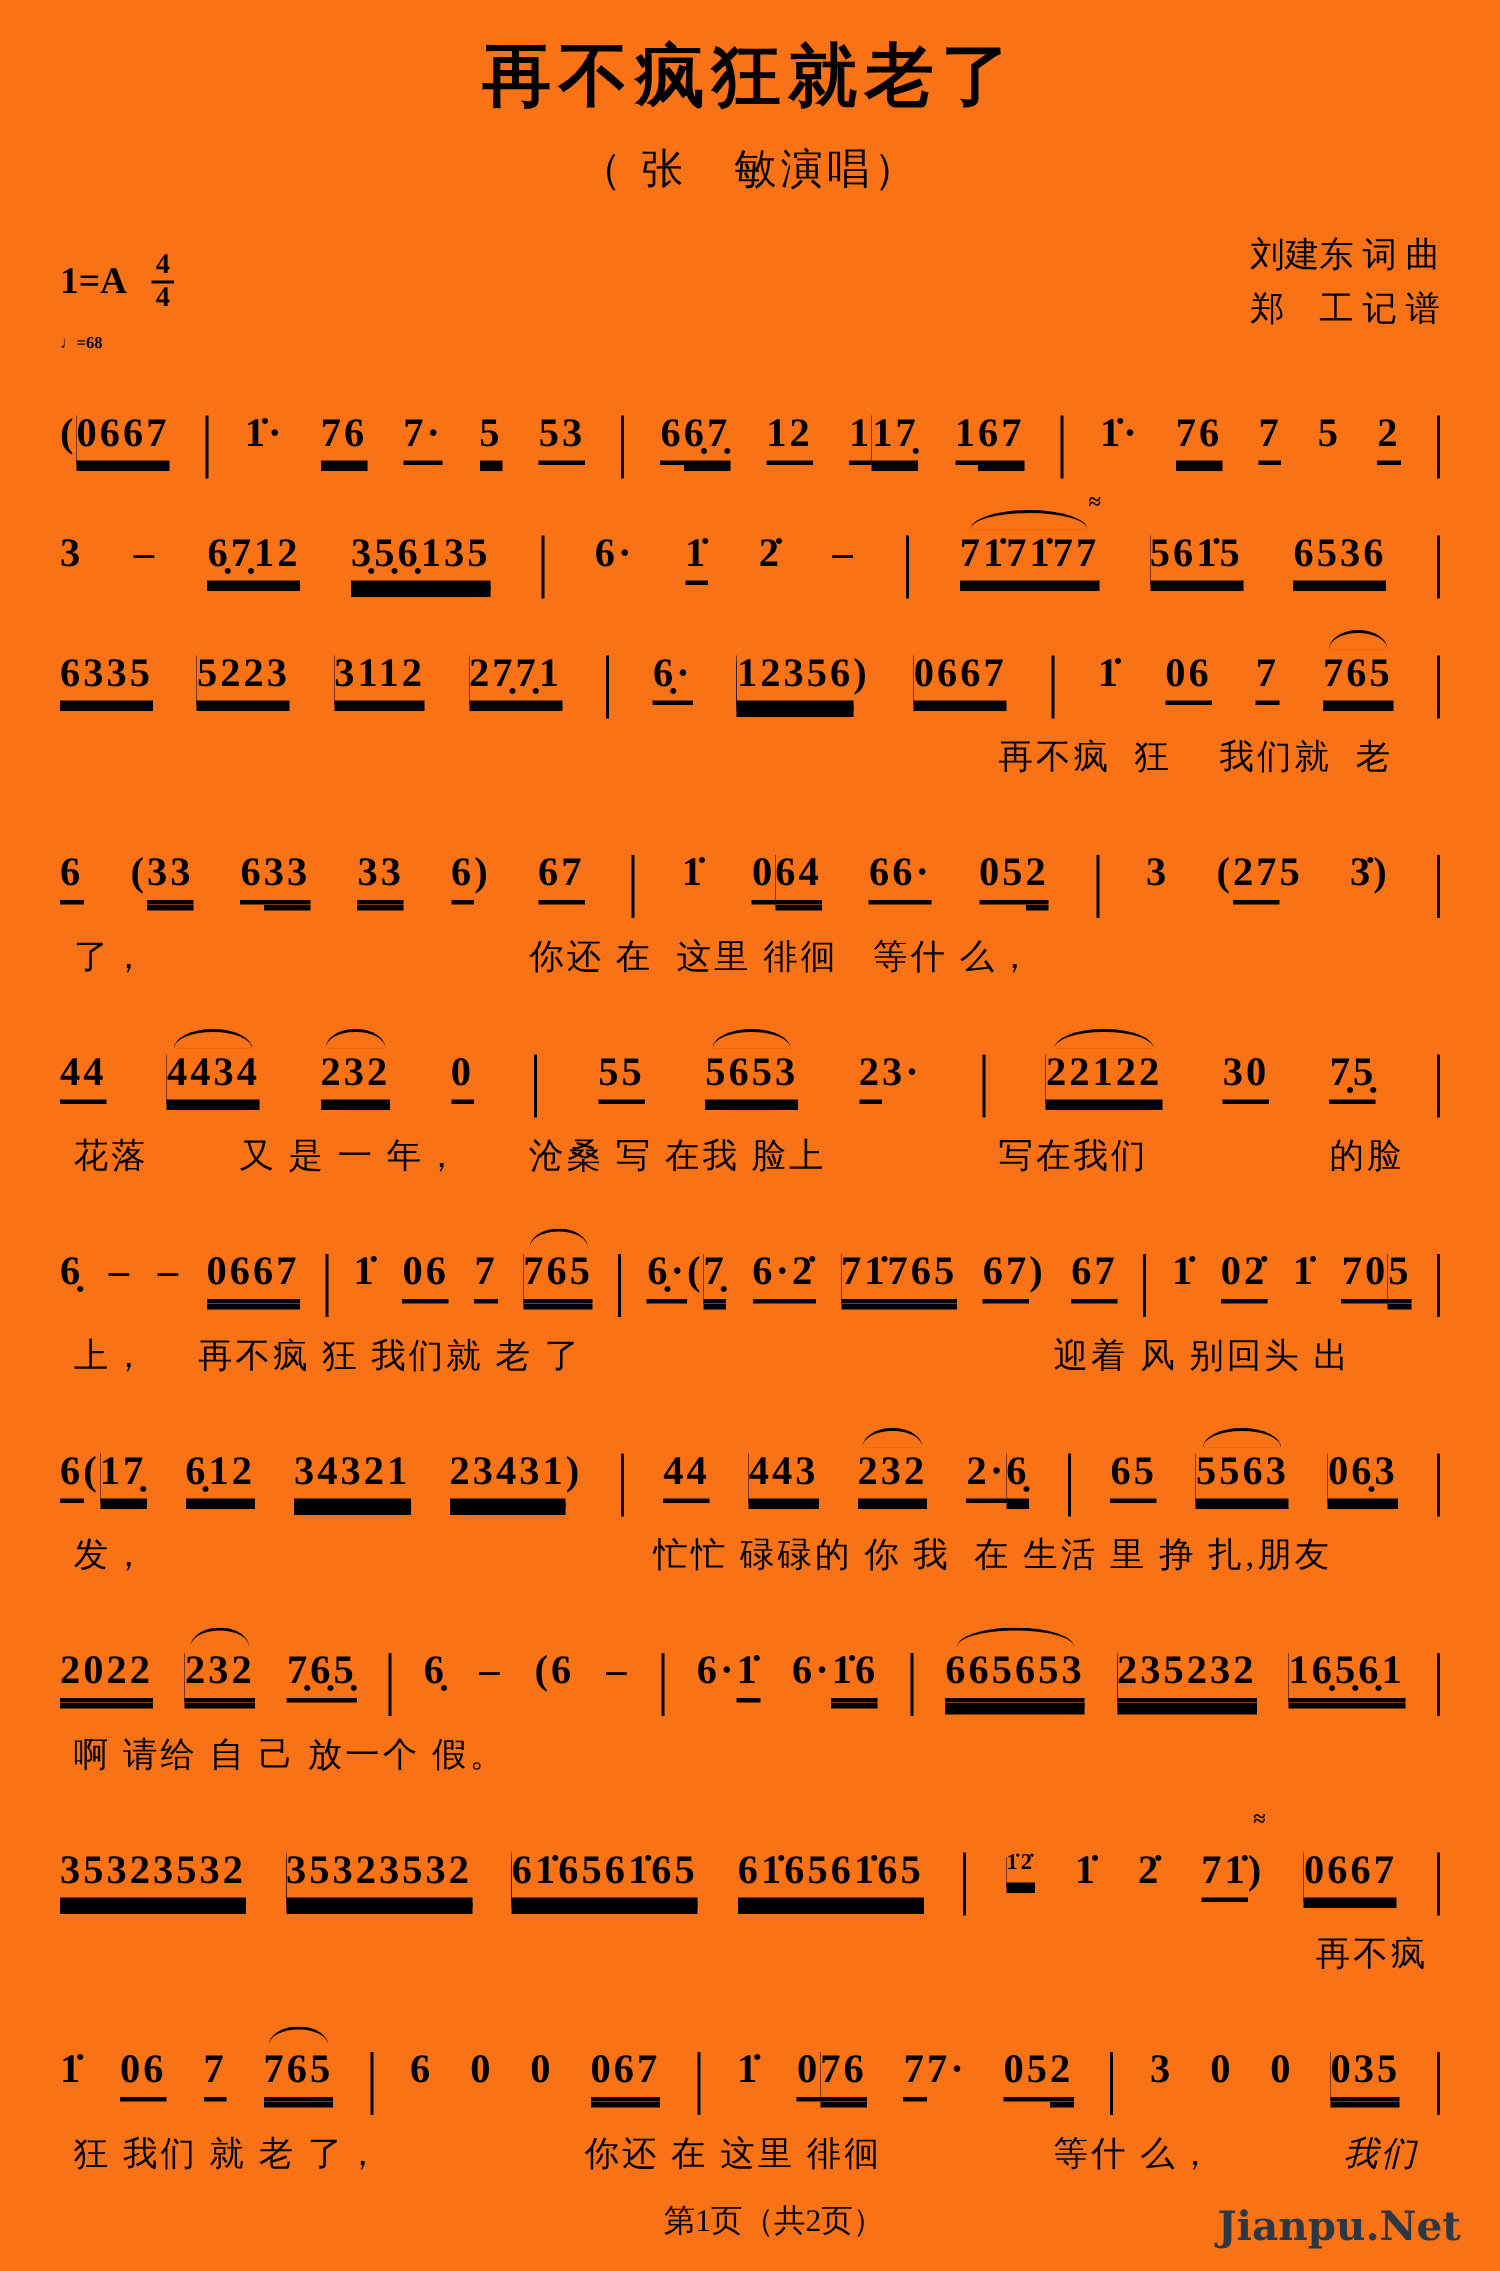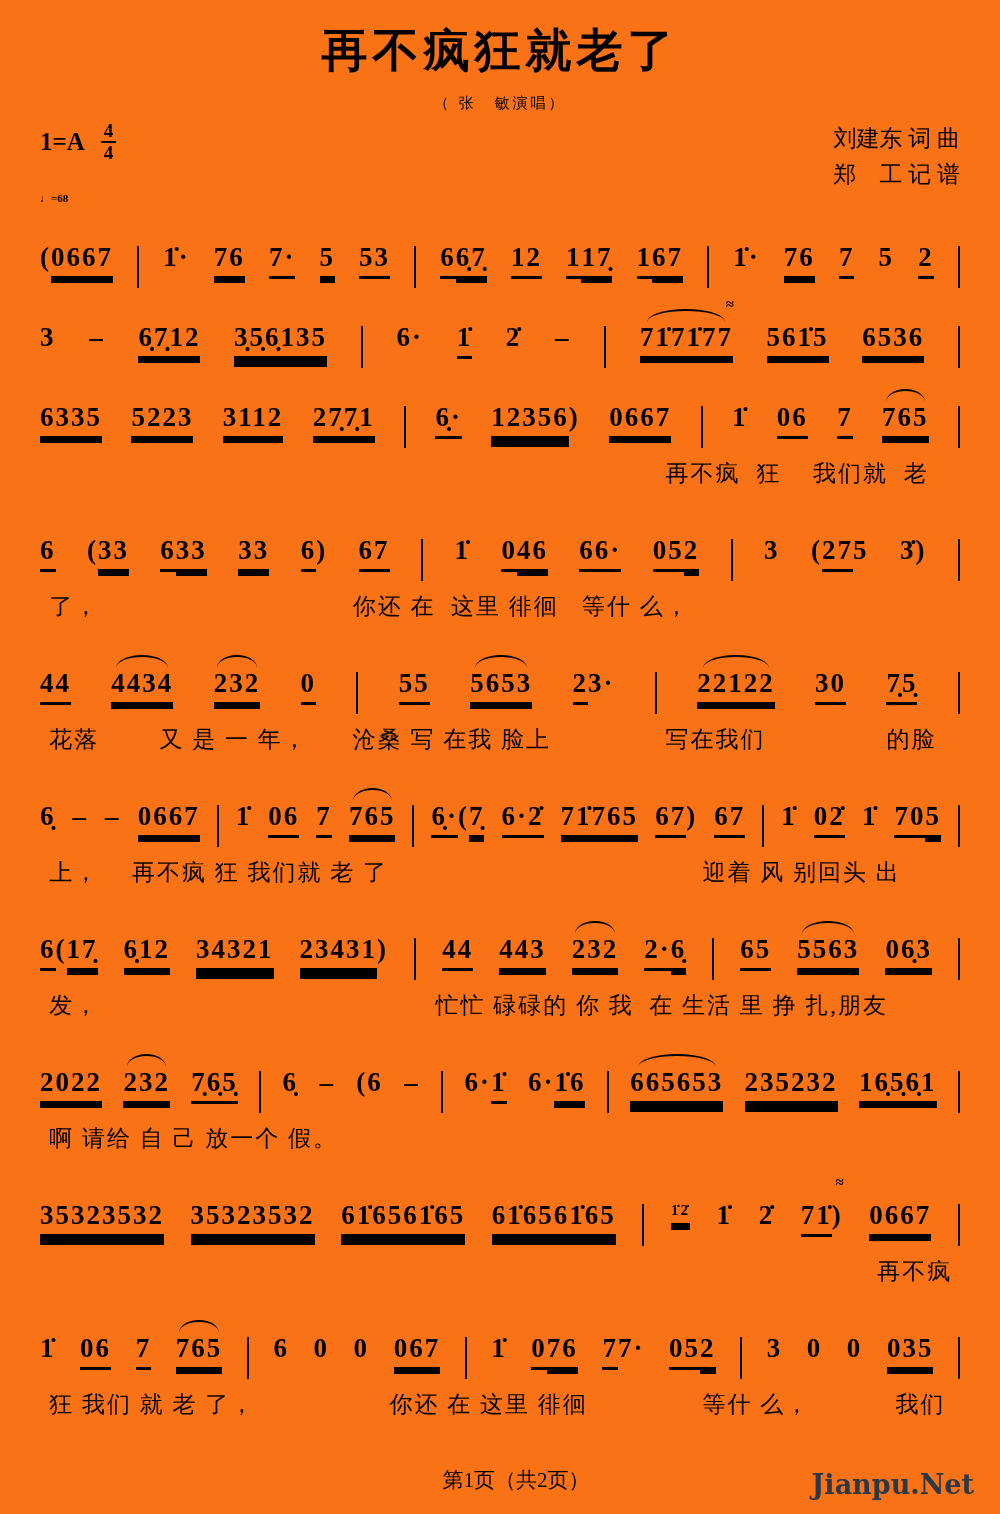--- a/index.html
+++ b/index.html
@@ -1,20 +1,20 @@
 <!DOCTYPE html>
 <html><head>
 <meta charset="utf-8">
 <style>
   html,body{margin:0;padding:0;background:#fff;color:#000}
   body{width:1000px;height:1514px;font-family:"Liberation Serif",serif;overflow:hidden}
   .page{position:relative;box-sizing:border-box;width:1000px;height:1514px;padding:0 40px;background:#f97316}
   .title{ text-align:center;font-size:46px;font-weight:700;letter-spacing:5px;padding-top:20px}
-  .subtitle{text-align:center;font-size:15px;margin-top:12px;letter-spacing:3px}
-  .keyrow{display:flex;justify-content:space-between;align-items:flex-start;margin-top:8px}
+  .subtitle{text-align:center;font-size:28px;margin-top:12px;letter-spacing:3px}
+  .keyrow{display:flex;justify-content:space-between;align-items:center;margin-top:20px}
   .keysig{display:flex;align-items:center;gap:16px;font-size:25px;font-weight:700}
   .meter{display:inline-flex;flex-direction:column;align-items:center;font-size:19px;font-weight:700;line-height:1.05}
   .meter-top{border-bottom:2px solid #000;padding:0 3px}
   .credits{text-align:right;font-size:23px;line-height:1.55}
   .temporow{font-size:11px;margin-top:0px;font-weight:700}
   #score{margin-top:20px}
   .system{margin-top:24px}
   .notes{display:flex;justify-content:space-between;align-items:baseline;padding-top:14px;
          font-family:"Liberation Serif",serif;font-weight:700;font-size:27px;line-height:1.15}
   .grp{position:relative;white-space:nowrap;letter-spacing:2px}
@@ -122,21 +122,21 @@
       <div class="system">
         <div class="notes">
           <span class="grp"><span class="seg u1">6</span></span>
           <span class="grp"><span class="seg u0">(</span><span class="seg u2">33</span></span>
           <span class="grp"><span class="seg u1">6</span><span class="seg u2">33</span></span>
           <span class="grp"><span class="seg u2">33</span></span>
           <span class="grp"><span class="seg u1">6</span><span class="seg u0">)</span></span>
           <span class="grp"><span class="seg u1">67</span></span>
           <span class="bar"></span>
           <span class="grp"><span class="seg u0">1̇</span></span>
-          <span class="grp"><span class="seg u1">0</span><span class="seg u2">46</span></span>
+          <span class="grp"><span class="seg u1">0</span><span class="seg u2">64</span></span>
           <span class="grp"><span class="seg u1">66·</span></span>
           <span class="grp"><span class="seg u1">05</span><span class="seg u2">2</span></span>
           <span class="bar"></span>
           <span class="grp"><span class="seg u0">3</span></span>
           <span class="grp"><span class="seg u0">(</span><span class="seg u1">27</span><span class="seg u0">5</span></span>
           <span class="grp"><span class="seg u0">3̇</span><span class="seg u0">)</span></span>
           <span class="bar"></span>
         </div>
         <div class="lyrics">
           <span class="lyr" style="left: 1%;">了，</span>
@@ -280,21 +280,21 @@
           <span class="grp"><span class="seg u0">3</span></span>
           <span class="grp"><span class="seg u0">0</span></span>
           <span class="grp"><span class="seg u0">0</span></span>
           <span class="grp"><span class="seg u2">035</span></span>
           <span class="bar"></span>
         </div>
         <div class="lyrics">
           <span class="lyr" style="left: 1%;">狂 我们 就 老 了，</span>
           <span class="lyr" style="left: 38%;">你还 在 这里 徘徊</span>
           <span class="lyr" style="left: 72%;">等什 么，</span>
-          <span class="lyr" style="left: 93%;">我们</span>
+          <span class="lyr" style="left: 93%; font-style: italic;">我们</span>
         </div>
       </div>
     </div>
 
   <div class="footer">
     <div class="page-num">第1页（共2页）</div>
     <div class="site" style="color: rgb(44, 57, 69);">Jianpu.Net</div>
   </div>
 </div>
 

